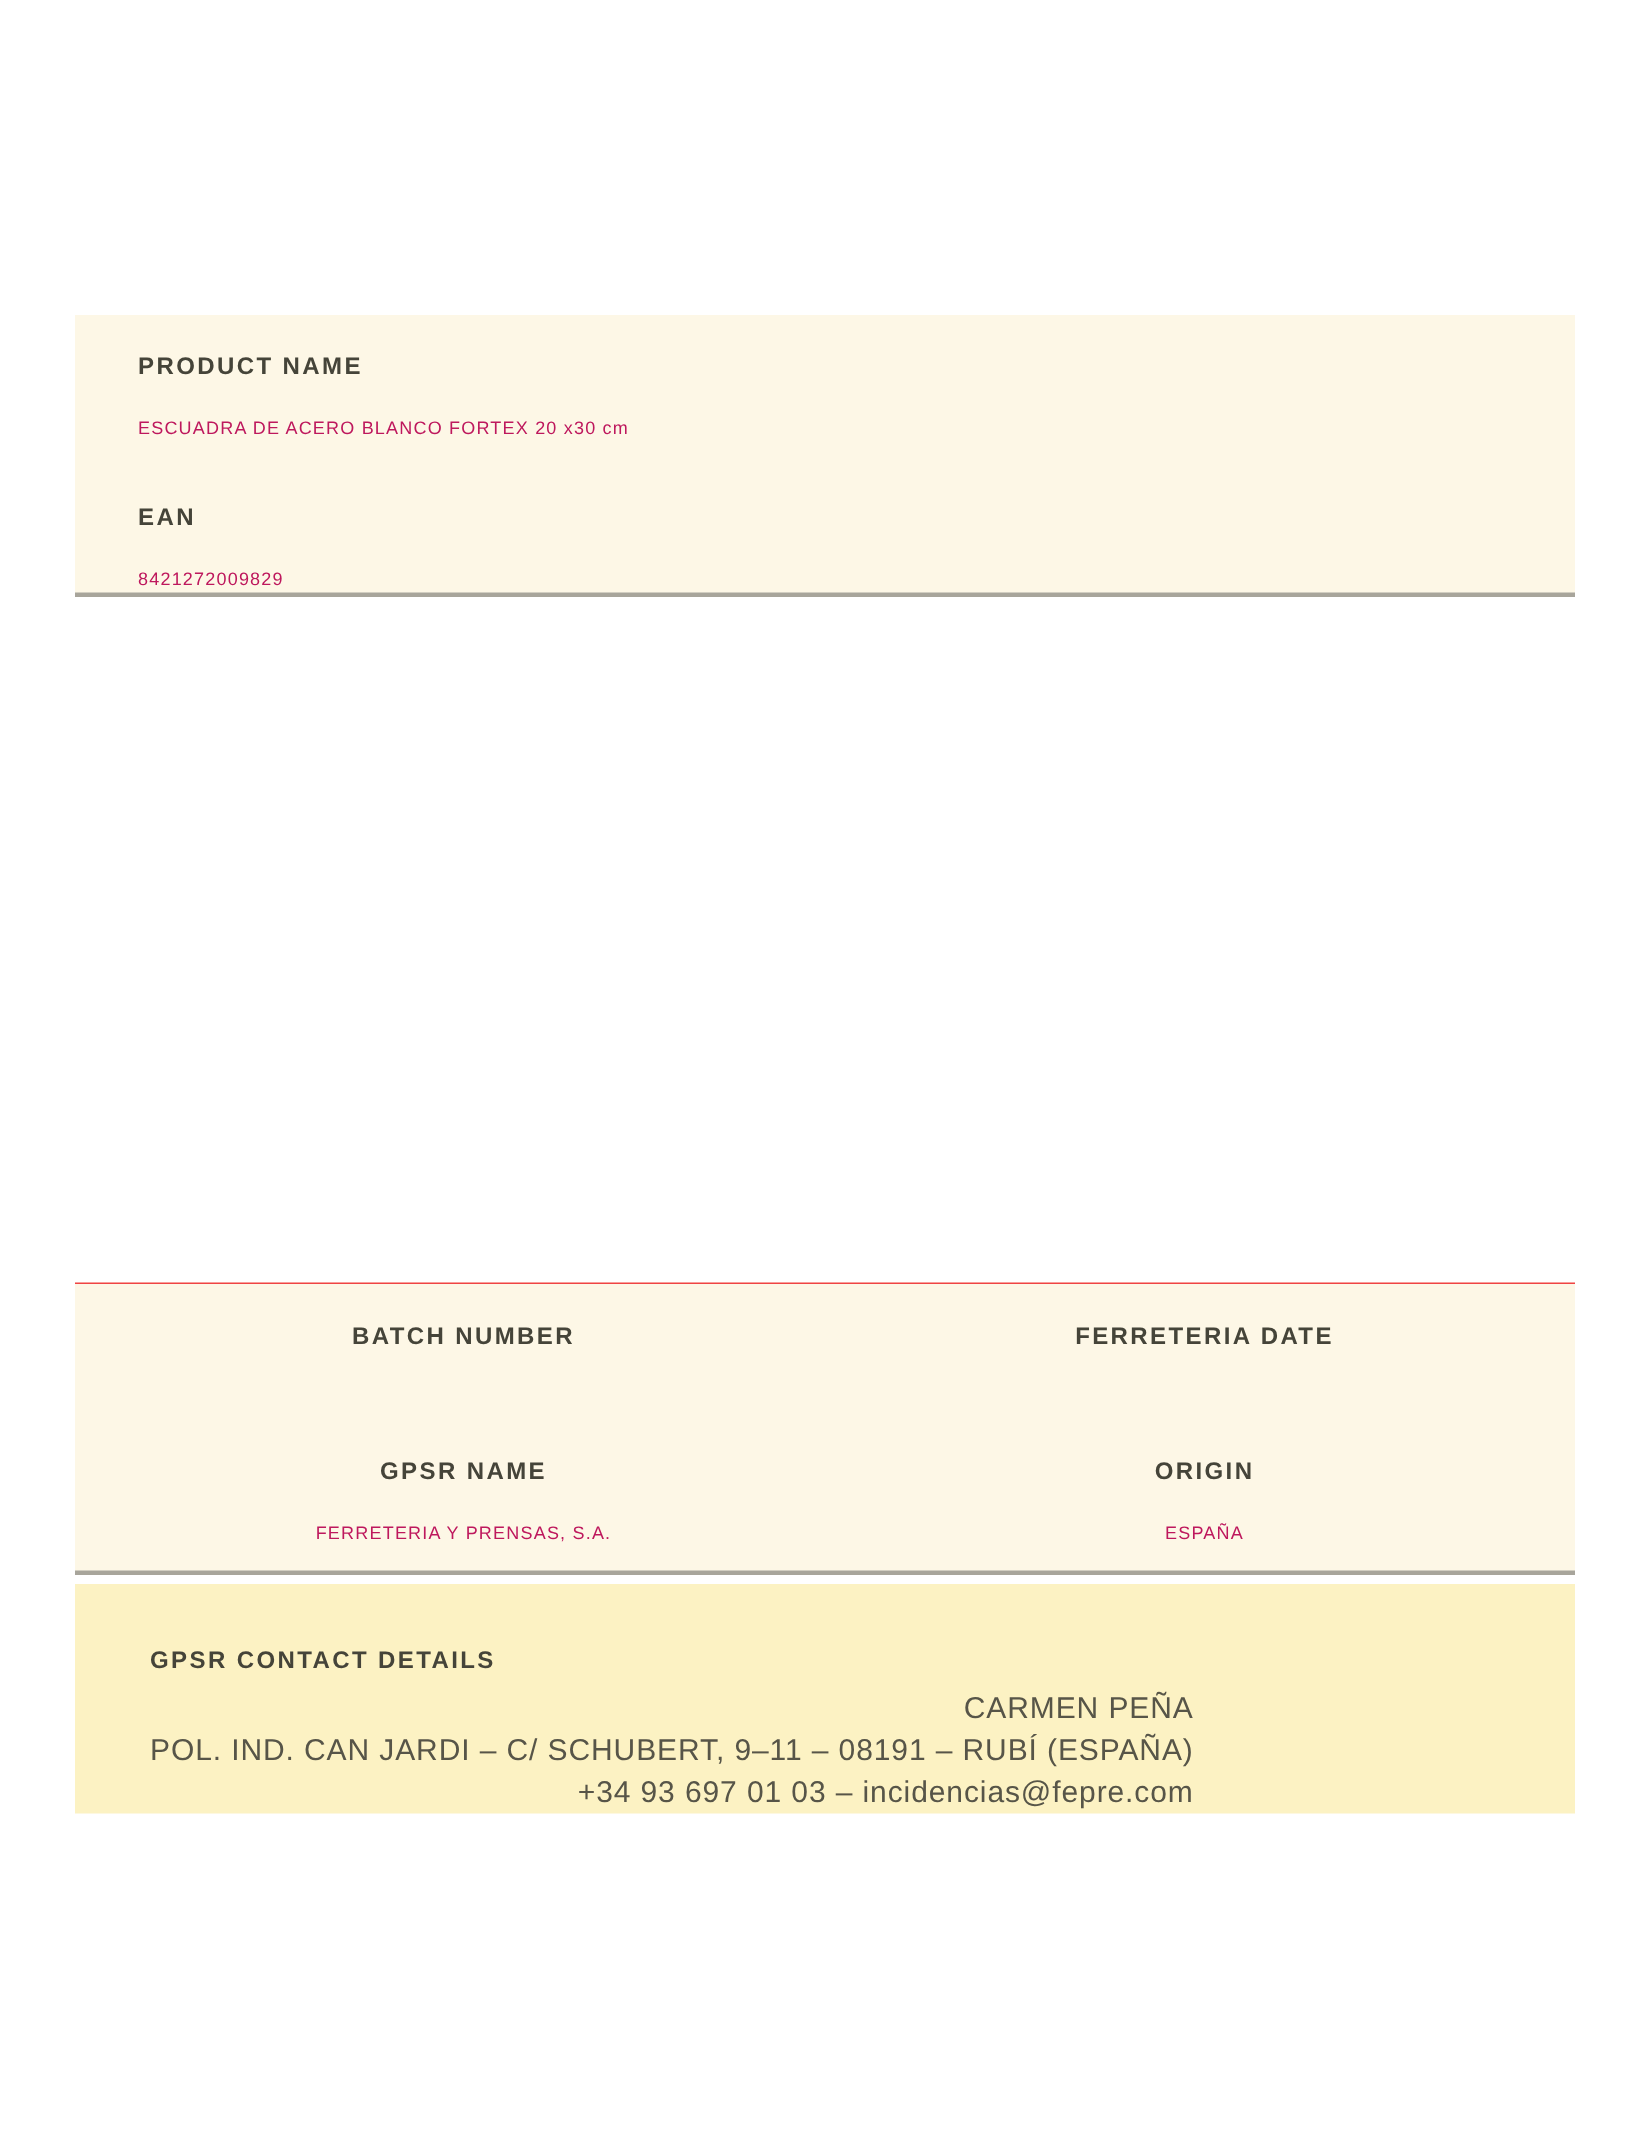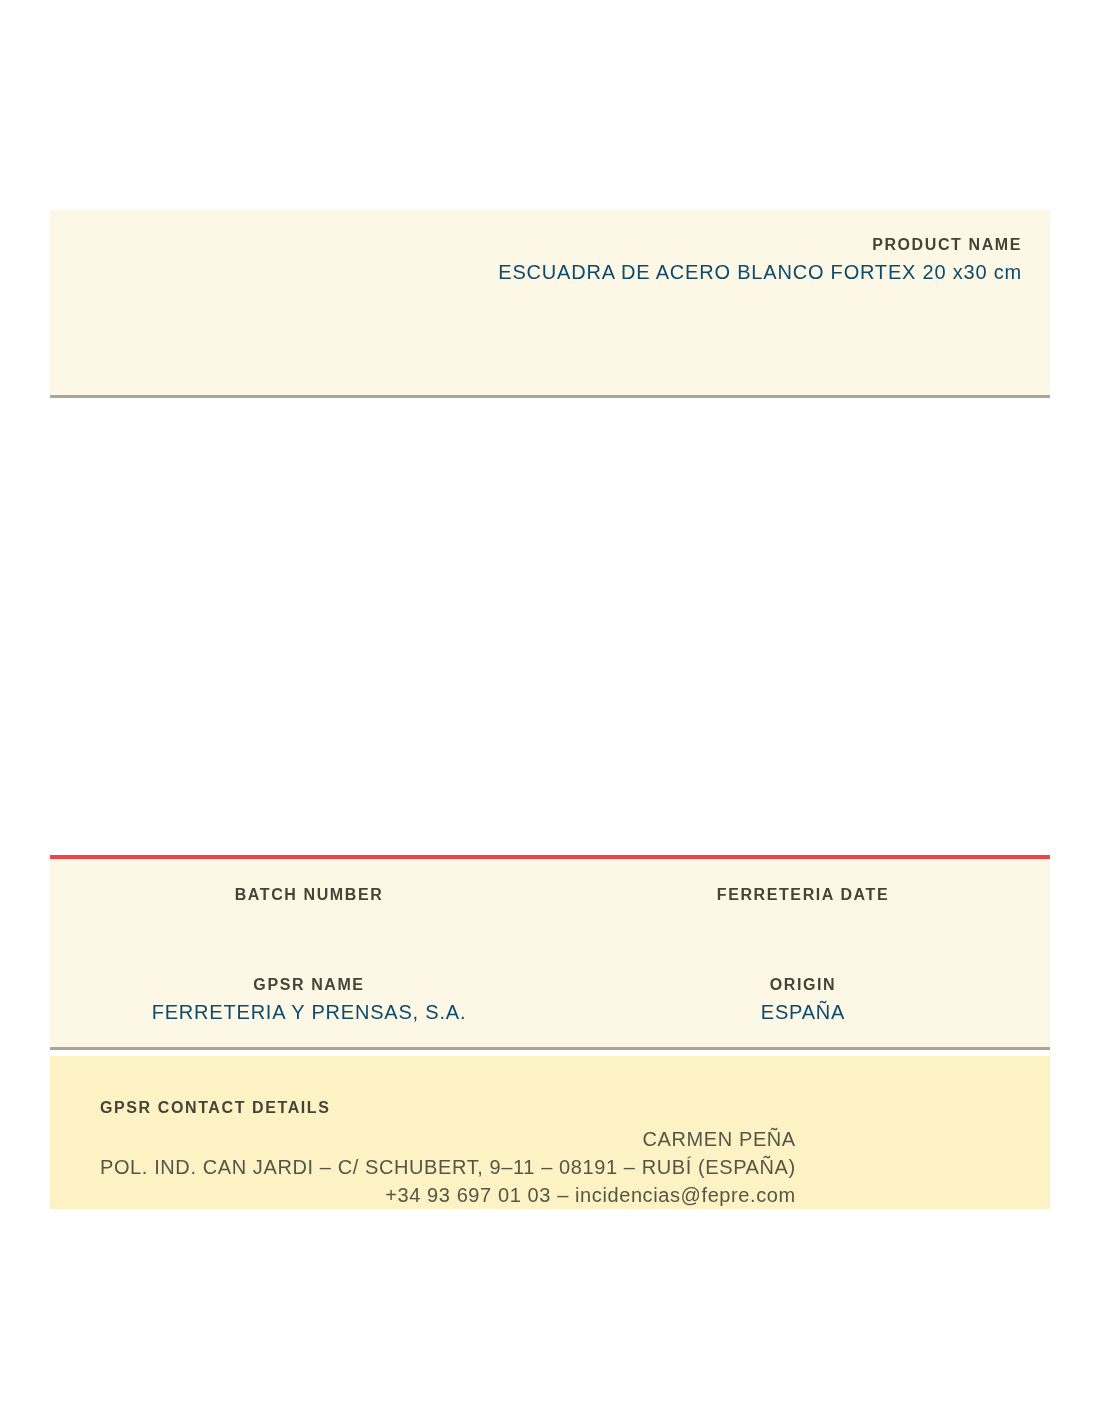--- a/index.html
+++ b/index.html
@@ -16,55 +16,54 @@
     position: absolute;
     left: 50px;
     width: 1000px;
   }
   .panel.cream { background: #fdf7e6; }
   .panel.yellow { background: #fcf2c3; }
 
   #product-panel {
     top: 210px;
     height: 188px;
-    padding: 27px 28px;
+    padding: 27px 42px;
     border-bottom: 3px solid #a8a59b;
-    text-align: right;
   }
   #batch-panel {
     top: 855px;
     height: 195px;
     padding: 28px 0 0 12px;
-    border-top: 4px solid #ef4444;
+    border-top: 1px solid #ef4444;
     border-bottom: 3px solid #a8a59b;
   }
   #gpsr-panel {
     top: 1056px;
     height: 153px;
     padding: 38px 50px 0 50px;
     display: flex;
     justify-content: space-between;
     align-items: flex-start;
     flex-direction: column;
   }
 
   .label {
     font-size: 16px;
     font-weight: bold;
     letter-spacing: 1.6px;
     color: #454439;
     line-height: 16px;
   }
   .value {
-    font-size: 20px;
+    font-size: 12px;
     font-weight: normal;
     letter-spacing: 0.8px;
-    color: #0c4a6e;
+    color: #be185d;
     line-height: 16px;
-    margin-top: 11px;
+    margin-top: 24px;
   }
   .field-gap { margin-top: 45px; }
 
   .grid {
     display: flex;
     width: 100%;
   }
   .grid .cell {
     width: 50%;
     text-align: center;
@@ -82,20 +81,24 @@
 </style>
 </head>
 <body>
 
 <div class="page">
 
   <section class="panel cream" id="product-panel">
     <div class="field">
       <div class="label">PRODUCT NAME</div>
       <div class="value">ESCUADRA DE ACERO BLANCO FORTEX 20 x30 cm</div>
+    </div>
+    <div class="field field-gap">
+      <div class="label">EAN</div>
+      <div class="value">8421272009829</div>
     </div>
   </section>
 
   <section class="panel cream" id="batch-panel">
     <div class="grid">
       <div class="cell">
         <div class="label">BATCH NUMBER</div>
       </div>
       <div class="cell">
         <div class="label">FERRETERIA DATE</div>

